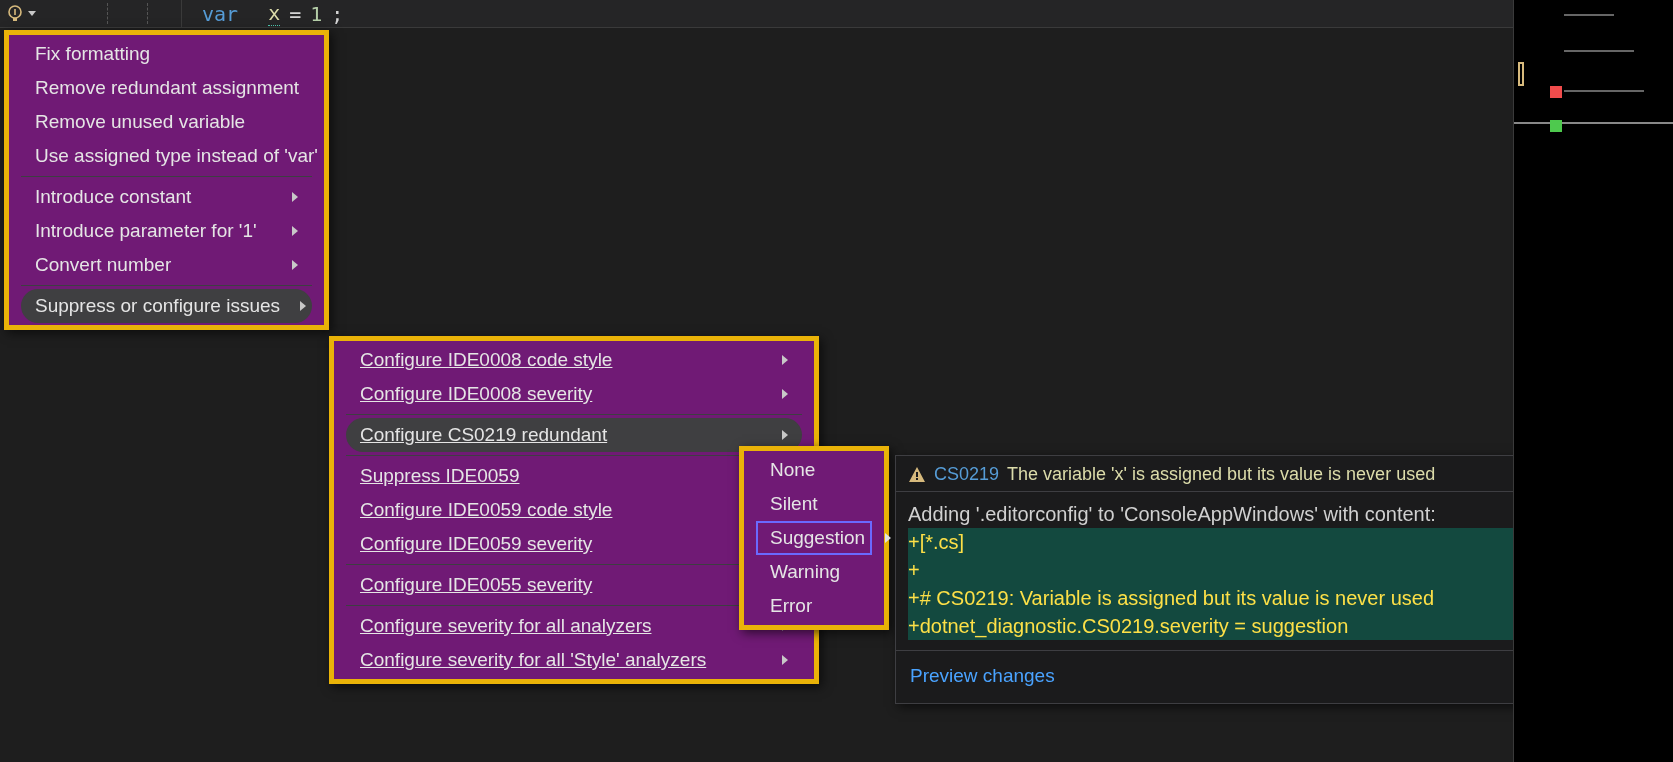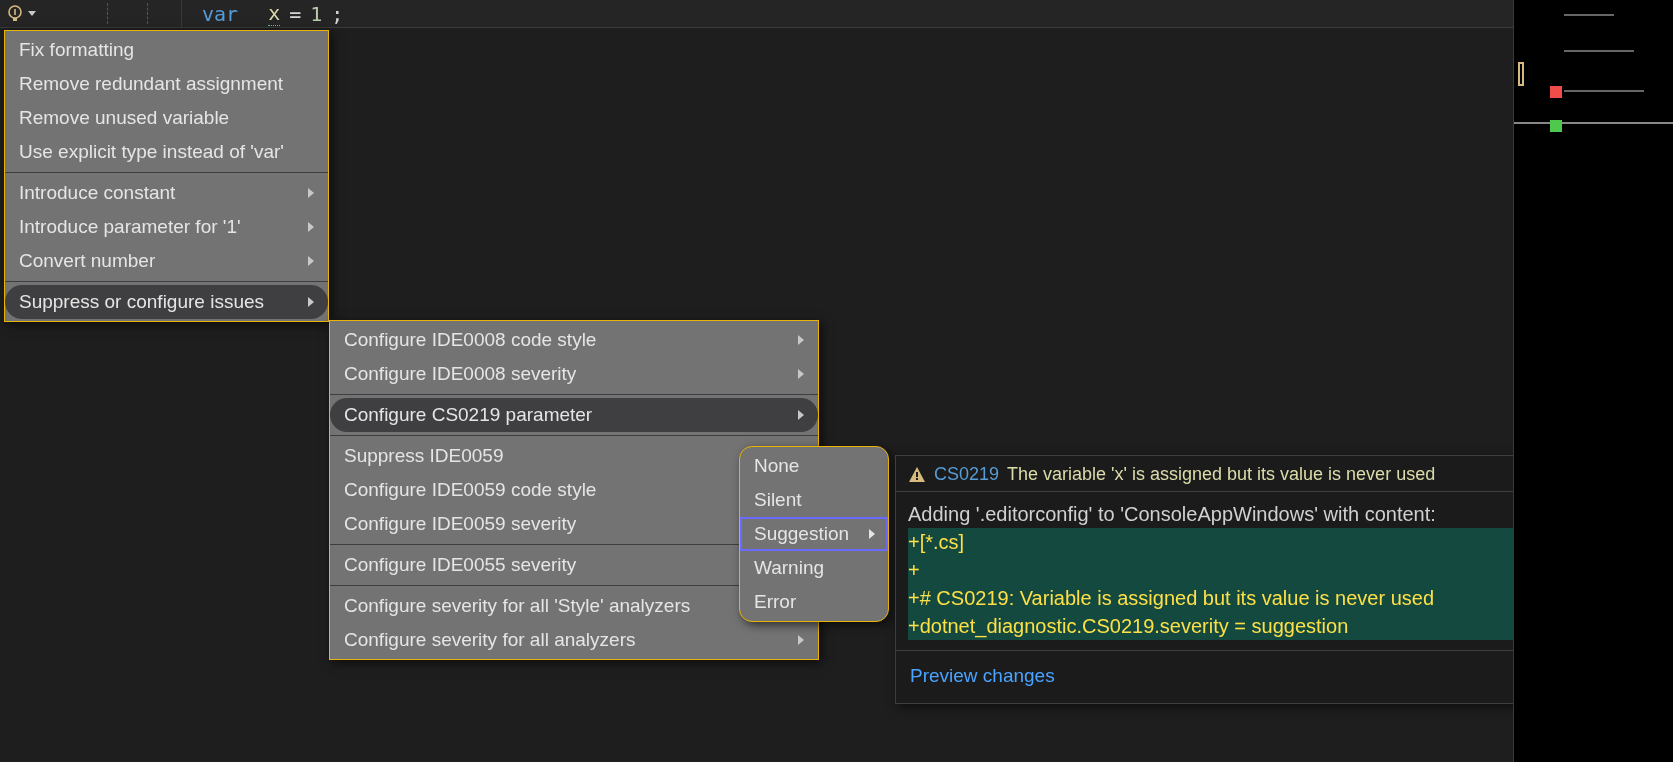--- a/index.html
+++ b/index.html
@@ -62,24 +62,24 @@
   }
   .kw { color: #569cd6; }
   .ident { color: #dcdcaa; }
   .punct { color: #d4d4d4; }
   .num { color: #b5cea8; }
   .x-underline { border-bottom: 1px dotted #4ec9b0; }
 
   
   .menu {
     position: absolute;
-    background: #737373;
-    border: 1px solid #eab308;
+    background: #701a75;
+    border: 5px solid #eab308;
     box-shadow: 3px 3px 10px rgba(0,0,0,0.6);
-    padding: 2px 0;
+    padding: 2px 12px;
   }
   .menu-item {
     display: flex;
     align-items: center;
     justify-content: space-between;
     padding: 6px 14px;
     font-size: 19px;
     color: #e5e5e5;
     white-space: nowrap;
     cursor: default;
@@ -95,22 +95,22 @@
     border-bottom: 5px solid transparent;
     border-left: 6px solid #c8c8c8;
   }
   .menu-sep {
     height: 1px;
     background: #3e3e42;
     margin: 3px 0;
   }
 
   #menu1 { top: 30px; left: 4px; width: 325px; }
-  #menu2 { top: 320px; left: 329px; width: 490px; }
-  #menu3 { top: 446px; left: 739px; width: 150px; border-radius: 13px; }
+  #menu2 { top: 336px; left: 329px; width: 490px; text-decoration: underline; }
+  #menu3 { top: 446px; left: 739px; width: 150px; }
 
   #menu3 .menu-item.selected {
     outline: 2px solid #6a6aff;
     outline-offset: -2px;
     align-items: center;
   }
   #menu3 .menu-item.selected .arrow {
     border-left-color: #e5e5e5;
   }
 
@@ -211,21 +211,21 @@
     <div class="menu-item">
       <span>Fix formatting</span>
     </div>
     <div class="menu-item">
       <span>Remove redundant assignment</span>
     </div>
     <div class="menu-item">
       <span>Remove unused variable</span>
     </div>
     <div class="menu-item">
-      <span>Use explicit type instead of 'var'</span>
+      <span>Use assigned type instead of 'var'</span>
     </div>
     <div class="menu-sep"></div>
     <div class="menu-item">
       <span>Introduce constant</span>
       <span class="arrow"></span>
     </div>
     <div class="menu-item">
       <span>Introduce parameter for '1'</span>
       <span class="arrow"></span>
     </div>
@@ -244,21 +244,21 @@
     <div class="menu-item">
       <span>Configure IDE0008 code style</span>
       <span class="arrow"></span>
     </div>
     <div class="menu-item">
       <span>Configure IDE0008 severity</span>
       <span class="arrow"></span>
     </div>
     <div class="menu-sep"></div>
     <div class="menu-item hovered">
-      <span>Configure CS0219 parameter</span>
+      <span>Configure CS0219 redundant</span>
       <span class="arrow"></span>
     </div>
     <div class="menu-sep"></div>
     <div class="menu-item">
       <span>Suppress IDE0059</span>
       <span class="arrow"></span>
     </div>
     <div class="menu-item">
       <span>Configure IDE0059 code style</span>
       <span class="arrow"></span>
@@ -267,25 +267,25 @@
       <span>Configure IDE0059 severity</span>
       <span class="arrow"></span>
     </div>
     <div class="menu-sep"></div>
     <div class="menu-item">
       <span>Configure IDE0055 severity</span>
       <span class="arrow"></span>
     </div>
     <div class="menu-sep"></div>
     <div class="menu-item">
+      <span>Configure severity for all analyzers</span>
+      <span class="arrow"></span>
+    </div>
+    <div class="menu-item">
       <span>Configure severity for all 'Style' analyzers</span>
-      <span class="arrow"></span>
-    </div>
-    <div class="menu-item">
-      <span>Configure severity for all analyzers</span>
       <span class="arrow"></span>
     </div>
   </div>
 
 <div id="menu3" class="menu">
     <div class="menu-item">
       <span>None</span>
     </div>
     <div class="menu-item">
       <span>Silent</span>

